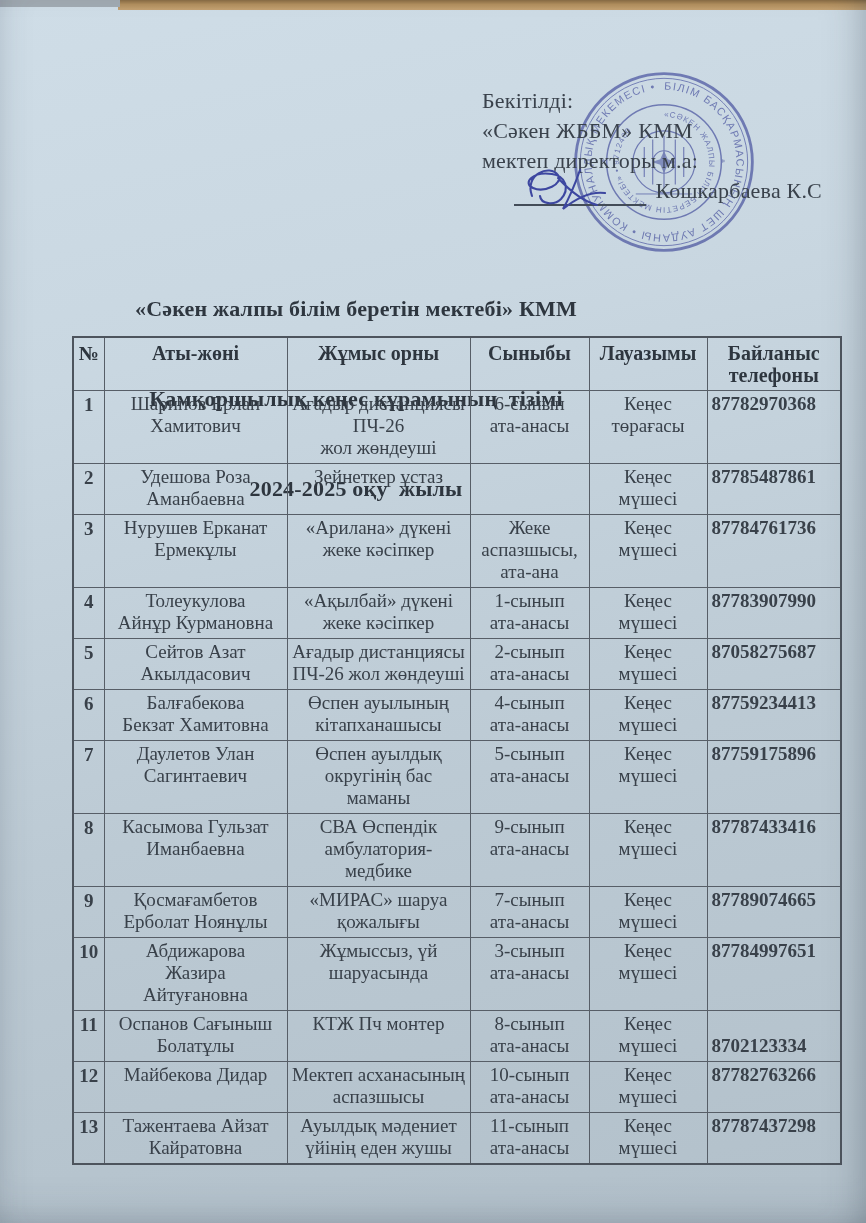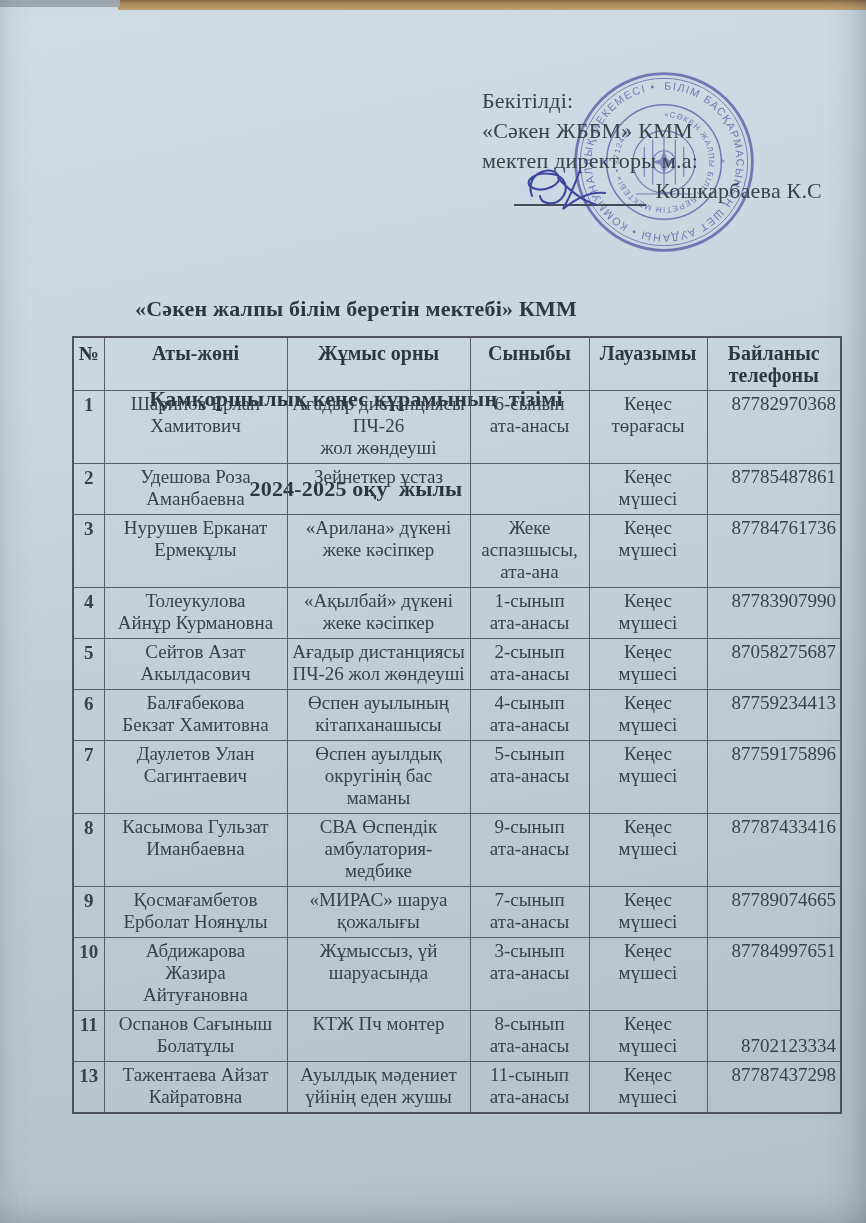--- a/index.html
+++ b/index.html
@@ -68,21 +68,21 @@
     line-height:22px;
     overflow:hidden;
   }
   table.roster{border:2px solid #4d545d;}
   table.roster th{
     font-size:20px;font-weight:bold;color:#2e363f;
     text-align:center;vertical-align:top;padding-top:4px;
   }
   table.roster td{text-align:center;}
   table.roster td.col-0{font-weight:bold;text-align:center;padding-top:3px;}
-  table.roster td.col-5{text-align:right;}
+  table.roster td.col-5{text-align:left;font-weight:bold;}
   tr.data-row{height:44px;}
 </style>
 </head>
 <body>
 
 <div class="scene">
   <div class="paper">
 
     <div class="desk-strip"></div>
     <div class="corner-shade"></div>
@@ -284,20 +284,31 @@
 Болатұлы</td>
             <td class="col-2">КТЖ Пч монтер</td>
             <td class="col-3">8-сынып
 ата-анасы</td>
             <td class="col-4">Кеңес
 мүшесі</td>
             <td class="col-5">
 8702123334</td>
           </tr>
           <tr class="data-row">
+            <td class="col-0">12</td>
+            <td class="col-1">Майбекова Дидар</td>
+            <td class="col-2">Мектеп асханасының
+аспазшысы</td>
+            <td class="col-3">10-сынып
+ата-анасы</td>
+            <td class="col-4">Кеңес
+мүшесі</td>
+            <td class="col-5">87782763266</td>
+          </tr>
+          <tr class="data-row">
             <td class="col-0">13</td>
             <td class="col-1">Тажентаева Айзат
 Кайратовна</td>
             <td class="col-2">Ауылдық мәдениет
 үйінің еден жушы</td>
             <td class="col-3">11-сынып
 ата-анасы</td>
             <td class="col-4">Кеңес
 мүшесі</td>
             <td class="col-5">87787437298</td>

